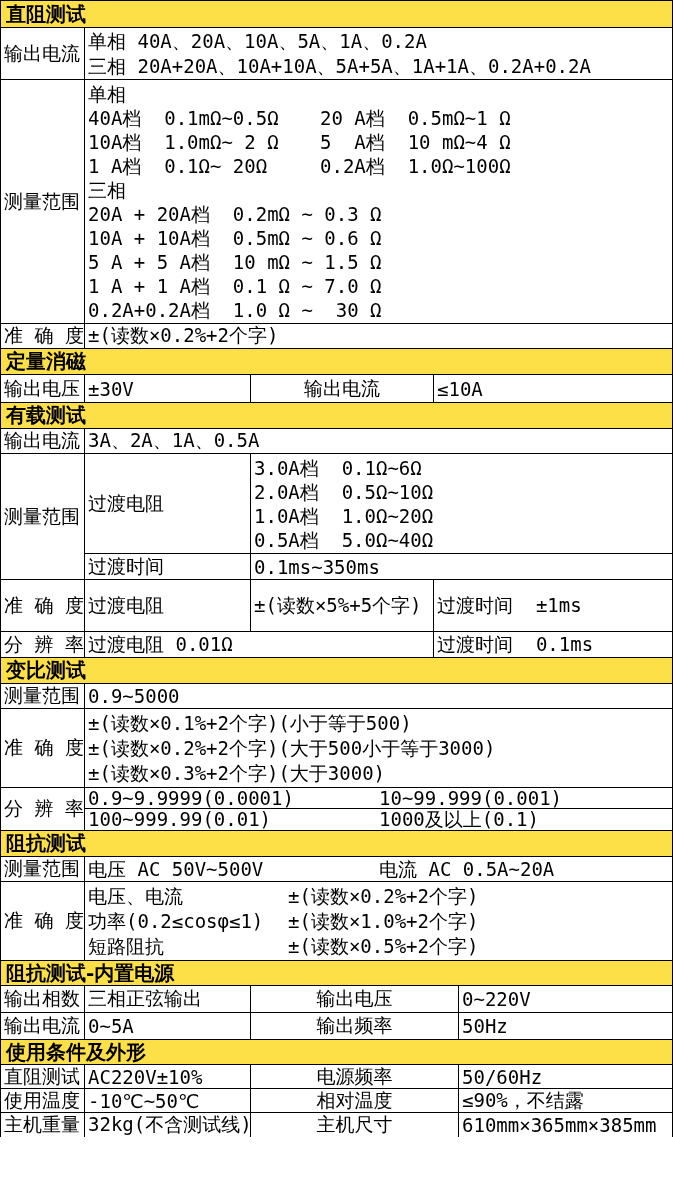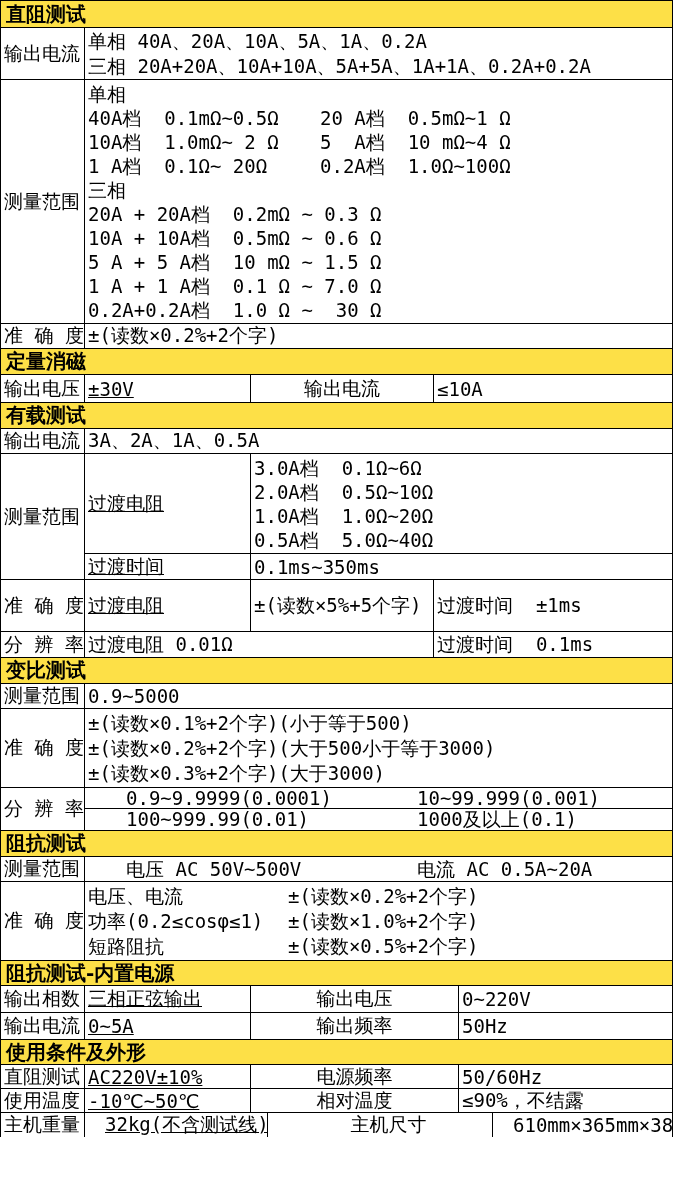--- a/index.html
+++ b/index.html
@@ -27,30 +27,30 @@
   }
   .row { display:flex; border-bottom:1px solid #000; align-items:stretch; }
   .cell {
     border-right:1px solid #000;
     padding:0 3px;
     display:flex; flex-direction:column; justify-content:center;
     white-space:pre; overflow:hidden;
   }
   .cell.last, .cell:last-child { border-right:none; }
   .w-label { width:84px; flex:none; }
-  .w-v1   { width:166px; flex:none;text-decoration:underline; }
+  .w-v1   { width:166px; flex:none; }
   .w-mid  { width:183px; flex:none; }
   .w-mid-b{ width:208px; flex:none; }
   .flex1  { flex:1; min-width:0; }
   .center { align-items:center; text-align:center; }
   .line { line-height:24px; white-space:pre; }
   .line25 { line-height:25px; white-space:pre; }
   .lw232 { display:inline-block; width:232px; }
   .lw200 { display:inline-block; width:200px; }
-  .lw291 { display:inline-block; width:291px;margin-left:38px; }
+  .lw291 { display:inline-block; width:291px; }
   
   .subcol { display:flex; flex-direction:column; padding:0; }
   .subrow { display:flex; align-items:stretch; }
   .subrow.divided { border-bottom:1px solid #000; }
   
   .h21{height:21px}.h24{height:24px}.h25{height:25px}.h26{height:26px}
   .h27{height:27px}.h28{height:28px}.h43{height:43px}.h52{height:52px}
   .h54{height:54px}.h79{height:79px}.h100{height:100px}.h126{height:126px}
   .h244{height:244px}
   .sub-h27{height:27px; border-bottom:1px solid #000; display:flex; align-items:center; padding:0 3px;}
@@ -226,20 +226,20 @@
     <div class="cell flex1 last">50/60Hz</div>
   </div>
 
   <div class="row h24">
     <div class="cell w-label">使用温度</div>
     <div class="cell w-v1">-10℃~50℃</div>
     <div class="cell w-mid-b center">相对温度</div>
     <div class="cell flex1 last">≤90%，不结露</div>
   </div>
 
-  <div class="row h24" style="border-bottom:none;gap:17px;">
+  <div class="row h24" style="border-bottom:none;">
     <div class="cell w-label">主机重量</div>
     <div class="cell w-v1">32kg(不含测试线)</div>
     <div class="cell w-mid-b center">主机尺寸</div>
     <div class="cell flex1 last">610mm×365mm×385mm</div>
   </div>
 
 </div>
 
 </body></html>

